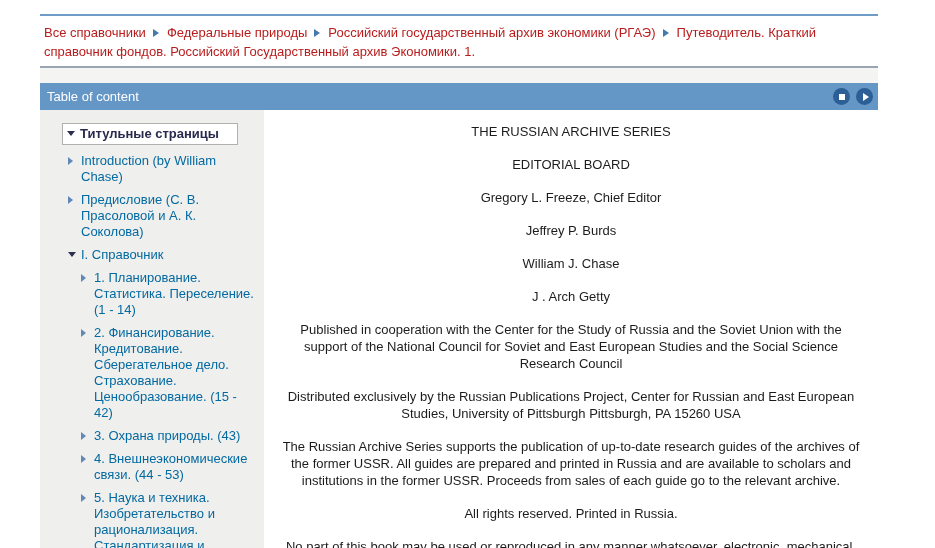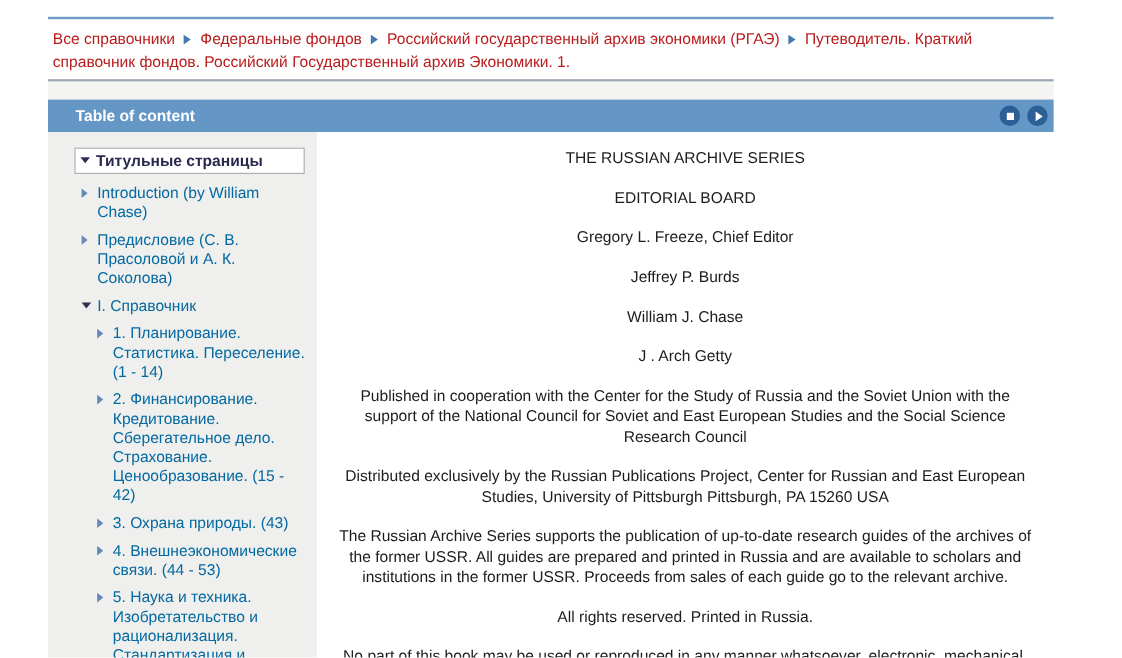--- a/index.html
+++ b/index.html
@@ -11,52 +11,52 @@
   .top-rule{height:2px;background:#6f9cc6;}
   .breadcrumb{padding:7px 2px 5px 4px;font-size:13px;line-height:19px;color:#4d7298;}
   .crumb{color:#b91c1c;cursor:pointer;}
   .sep{display:inline-block;width:0;height:0;vertical-align:baseline;
     border-left:6px solid #4479ad;border-top:4px solid transparent;border-bottom:4px solid transparent;
     margin:0 8px 0 7px;}
   .bc-rule{height:2px;background:#9aa5b2;}
   .gap{height:15px;background:#f4f4f2;}
   .panel-header{height:27px;background:#6496c6;display:flex;align-items:center;
     justify-content:space-between;padding:0 5px 0 7px;box-sizing:border-box;}
-  .panel-title{color:#fff;font-weight:bold;font-size:13px;margin-left:16px;}
+  .panel-title{color:#fff;font-weight:normal;font-size:13px;}
   .btns{display:flex;gap:6px;align-items:center;}
   .cbtn{width:17px;height:17px;border-radius:50%;background:#2d5f97;border:none;
     display:flex;align-items:center;justify-content:center;cursor:pointer;padding:0;}
   .stop-glyph{width:6px;height:6px;background:#fff;}
   .play-glyph{width:0;height:0;border-left:6px solid #fff;border-top:4px solid transparent;
     border-bottom:4px solid transparent;margin-left:2px;}
   .body-row{display:flex;height:448px;overflow:hidden;}
   .sidebar{width:224px;flex:none;background:#efefed;padding:13px 8px 0 22px;
     box-sizing:border-box;overflow:hidden;}
   .toc-item{display:flex;font-size:13px;line-height:16px;color:#0369a1;
     margin-bottom:7px;cursor:pointer;padding-left:6px;}
   .toc-item .tri{flex:none;width:13px;padding-top:4px;}
   .tri-right{display:block;width:0;height:0;border-left:5px solid #6088b8;
     border-top:4px solid transparent;border-bottom:4px solid transparent;}
   .tri-down{display:block;width:0;height:0;border-top:5px solid #2e2e52;
     border-left:4px solid transparent;border-right:4px solid transparent;margin-top:1px;}
   .toc-item.lvl2{padding-left:19px;}
   .toc-item.selected{background:#fff;border:1px solid #b0b0b0;padding:2px 4px;
-    width:192px;box-sizing:border-box;font-weight:bold;color:#29294e;margin-bottom:8px;}
+    width:176px;box-sizing:border-box;font-weight:bold;color:#29294e;margin-bottom:8px;}
   .main{flex:1;padding:13px 16px 0;box-sizing:border-box;text-align:center;
     font-size:13px;line-height:17px;color:#1c1c1c;overflow:hidden;}
   .main p{margin:0 0 16px;}
   .main p.h{font-weight:normal;}
 </style>
 </head>
 <body>
 
 <div class="page">
   <div class="top-rule"></div>
 
-  <div class="breadcrumb" id="breadcrumb"><span class="crumb">Все справочники</span><span class="sep"></span><span class="crumb">Федеральные фондов</span><span class="sep"></span><span class="crumb">Российский государственный архив экономики (РГАЭ)</span><span class="sep"></span><span class="crumb">Путеводитель. Краткий справочник фондов. Российский Государственный архив Экономики. 1.</span></div>
+  <div class="breadcrumb" id="breadcrumb"><span class="crumb">Все справочники</span><span class="sep"></span><span class="crumb">Федеральные природы</span><span class="sep"></span><span class="crumb">Российский государственный архив экономики (РГАЭ)</span><span class="sep"></span><span class="crumb">Путеводитель. Краткий справочник фондов. Российский Государственный архив Экономики. 1.</span></div>
 
   <div class="bc-rule"></div>
   <div class="gap"></div>
 
   <div class="panel-header">
     <span class="panel-title">Table of content</span>
     <div class="btns">
       <button class="cbtn">
         <span class="stop-glyph"></span>
       </button>

